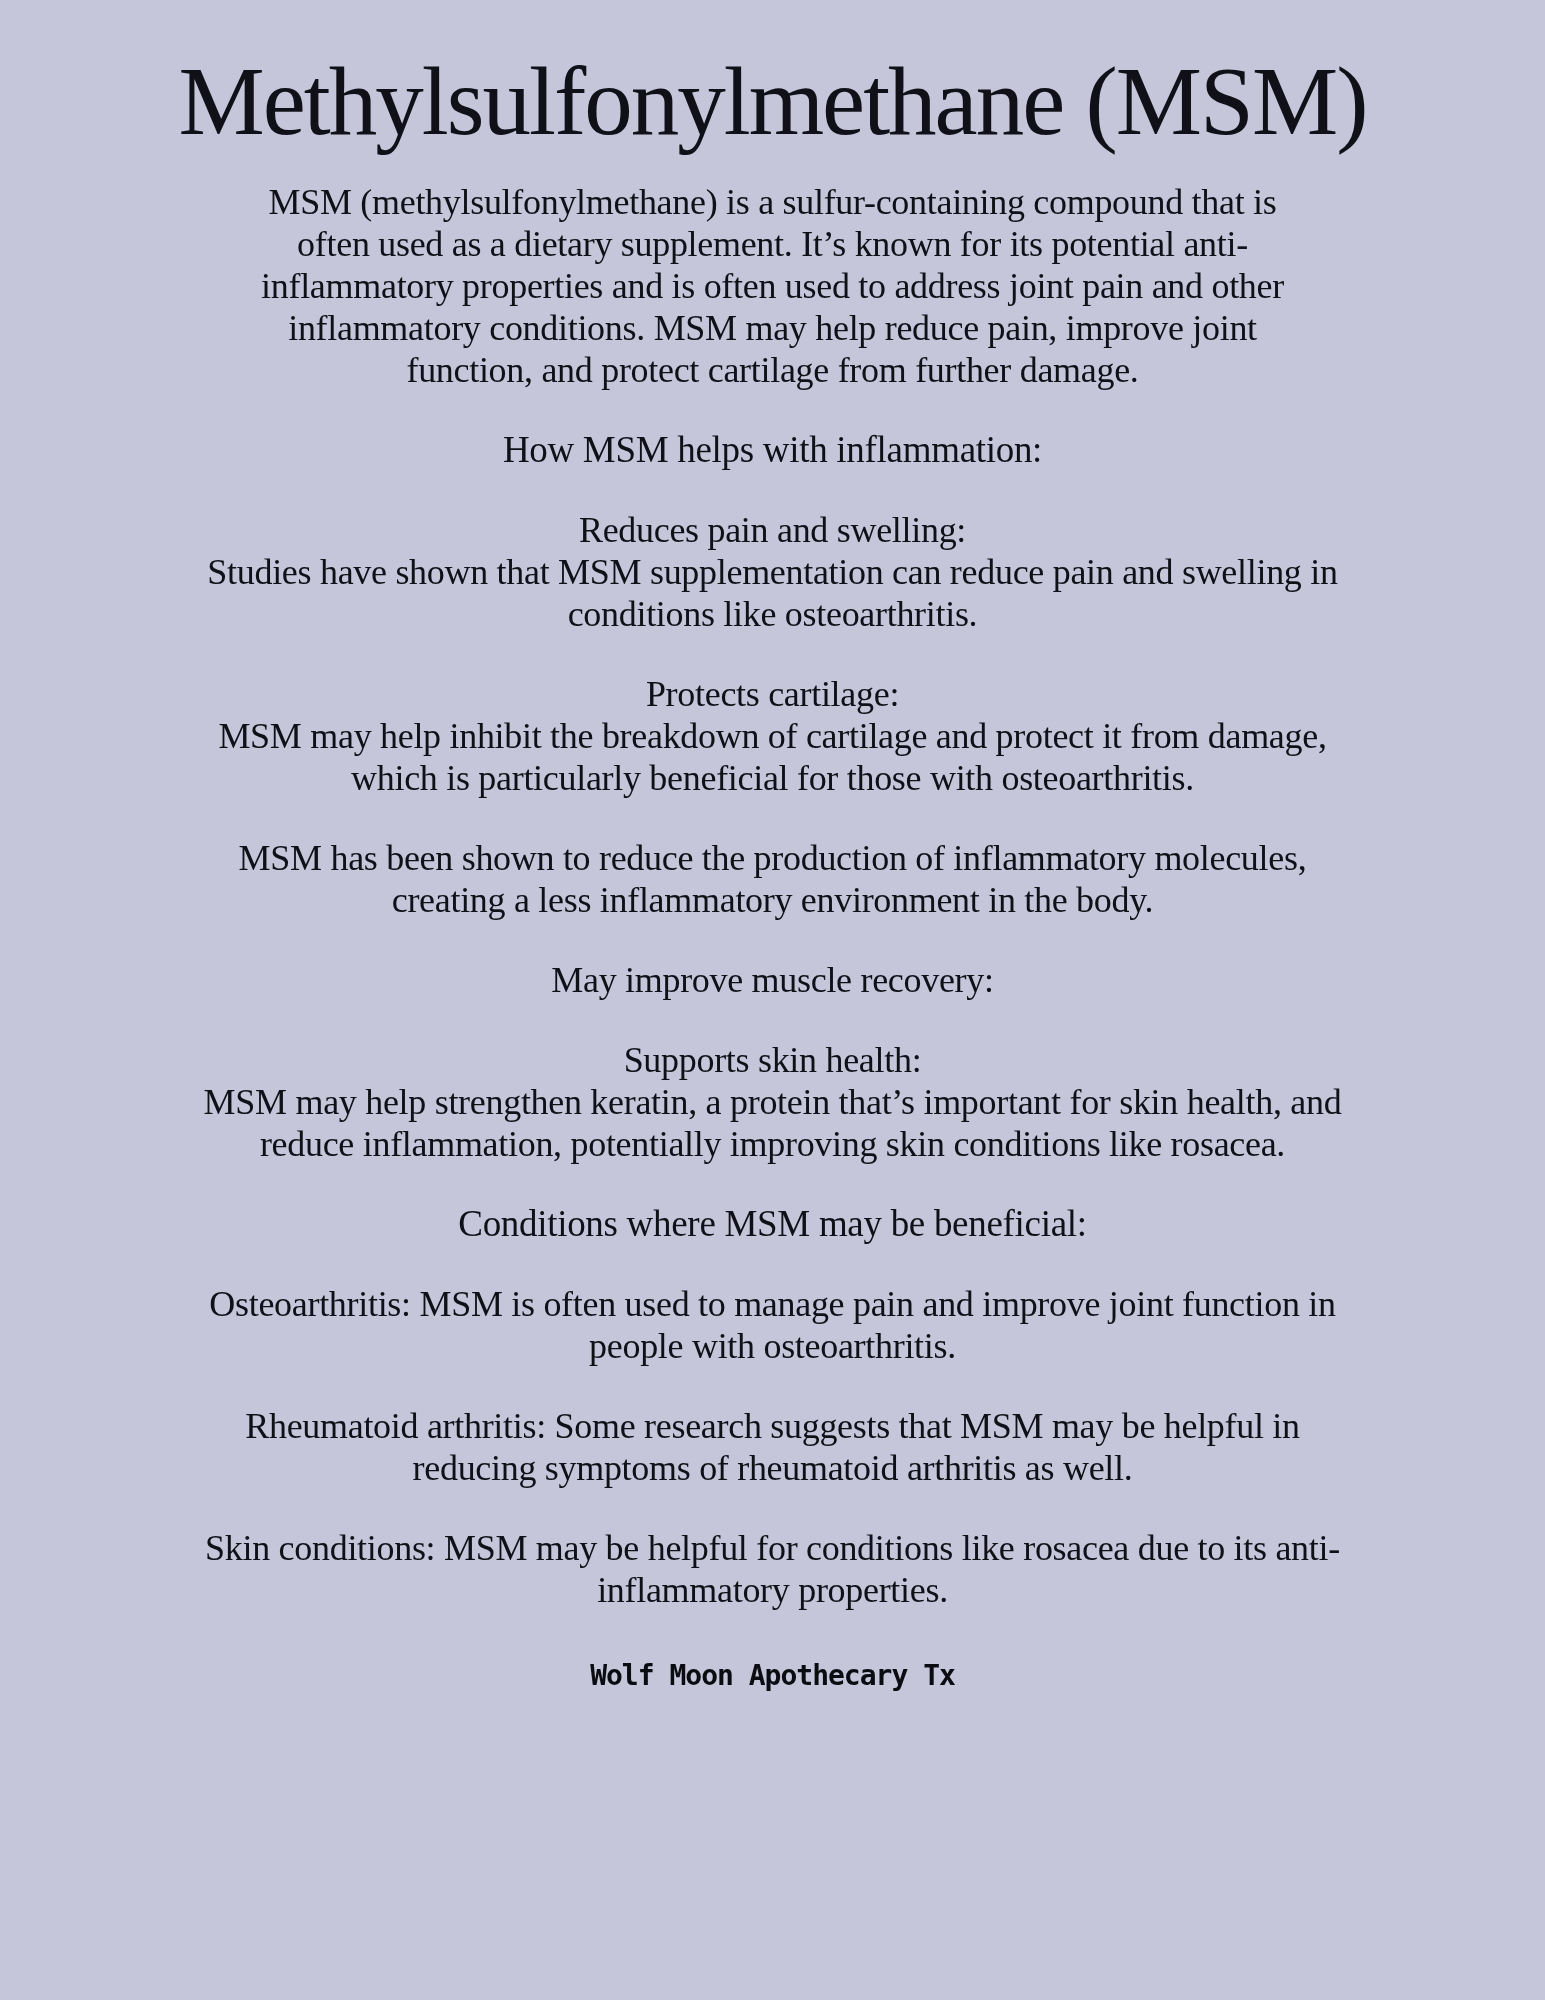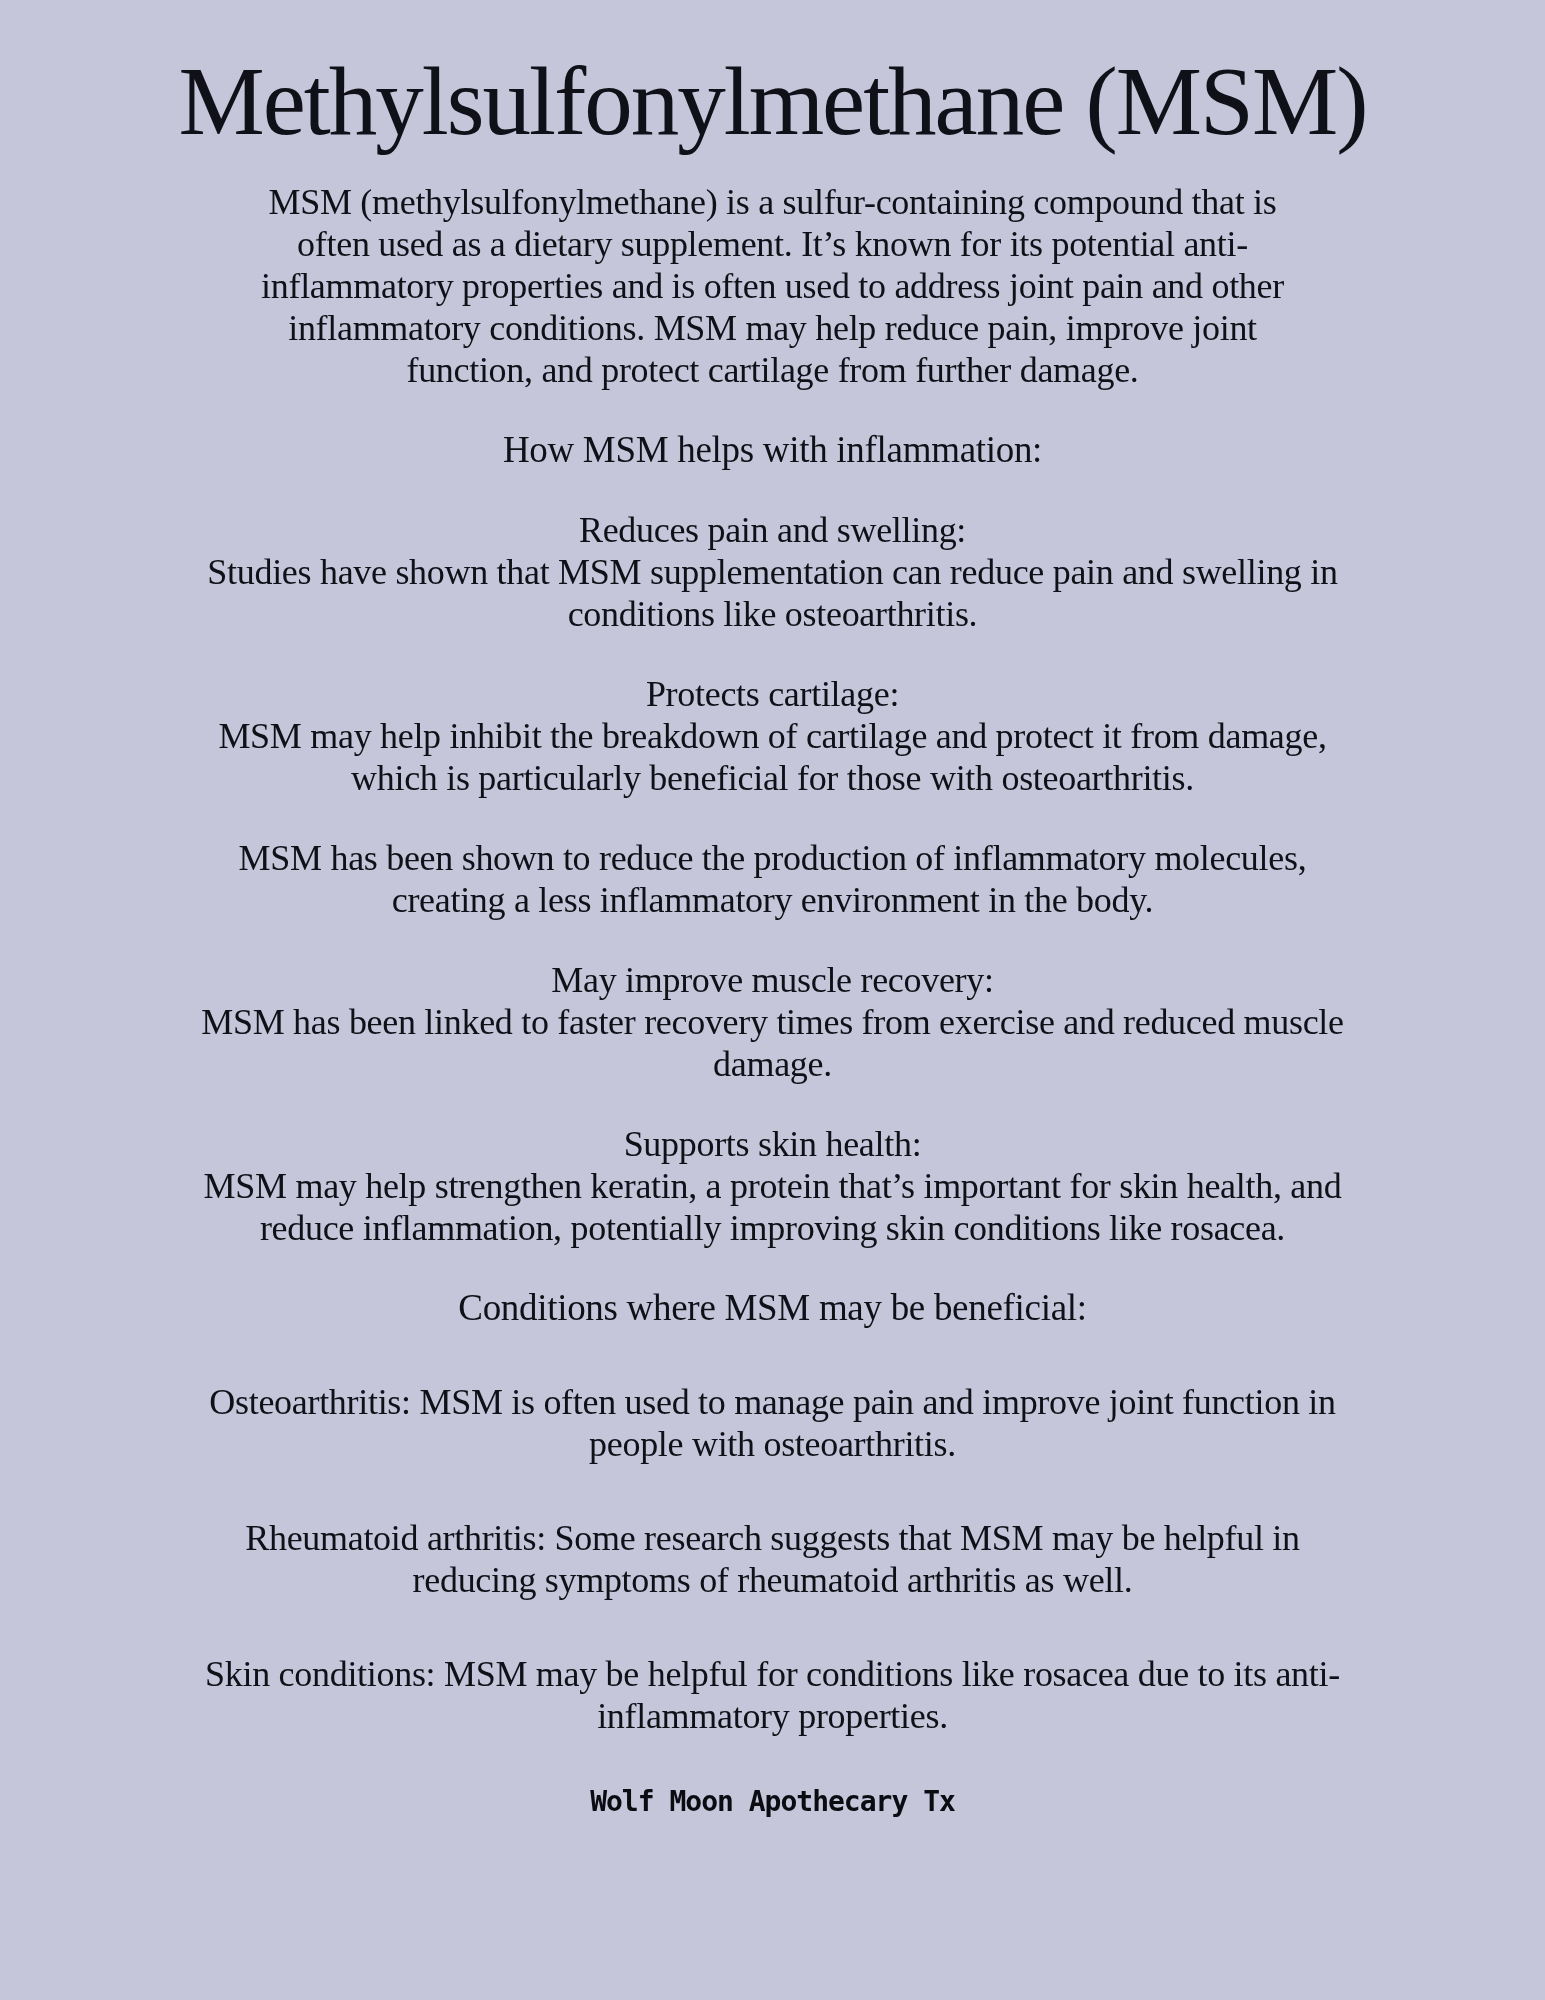--- a/index.html
+++ b/index.html
@@ -45,21 +45,21 @@
   }
   .benefit{ margin-top:38px; }
   .benefit h3{
     font-size:36px;
     font-weight:normal;
     line-height:42px;
     letter-spacing:-0.3px;
   }
   .benefit p{ padding:0 55px; }
   .condition{
-    margin-top:52px;
+    margin-top:38px;
     padding:0 55px;
   }
   .footer-brand{
     margin-top:48px;
     font-family:"DejaVu Sans Mono", monospace;
     font-weight:bold;
     font-size:28px;
     line-height:1.2;
     letter-spacing:-1px;
     color:#0b0b12;
@@ -92,22 +92,20 @@
 which is particularly beneficial for those with osteoarthritis.</p>
   </section>
 
   <section class="benefit">
     <p class="bodytext prelines">MSM has been shown to reduce the production of inflammatory molecules,
 creating a less inflammatory environment in the body.</p>
   </section>
 
   <section class="benefit">
     <h3>May improve muscle recovery:</h3>
-    <p class="bodytext prelines">MSM has been linked to faster recovery times from exercise and reduced muscle
-damage.</p>
   </section>
 
   <section class="benefit">
     <h3>Supports skin health:</h3>
     <p class="bodytext prelines">MSM may help strengthen keratin, a protein that’s important for skin health, and
 reduce inflammation, potentially improving skin conditions like rosacea.</p>
   </section>
 
   <h2 class="sec-heading">Conditions where MSM may be beneficial:</h2>
 

